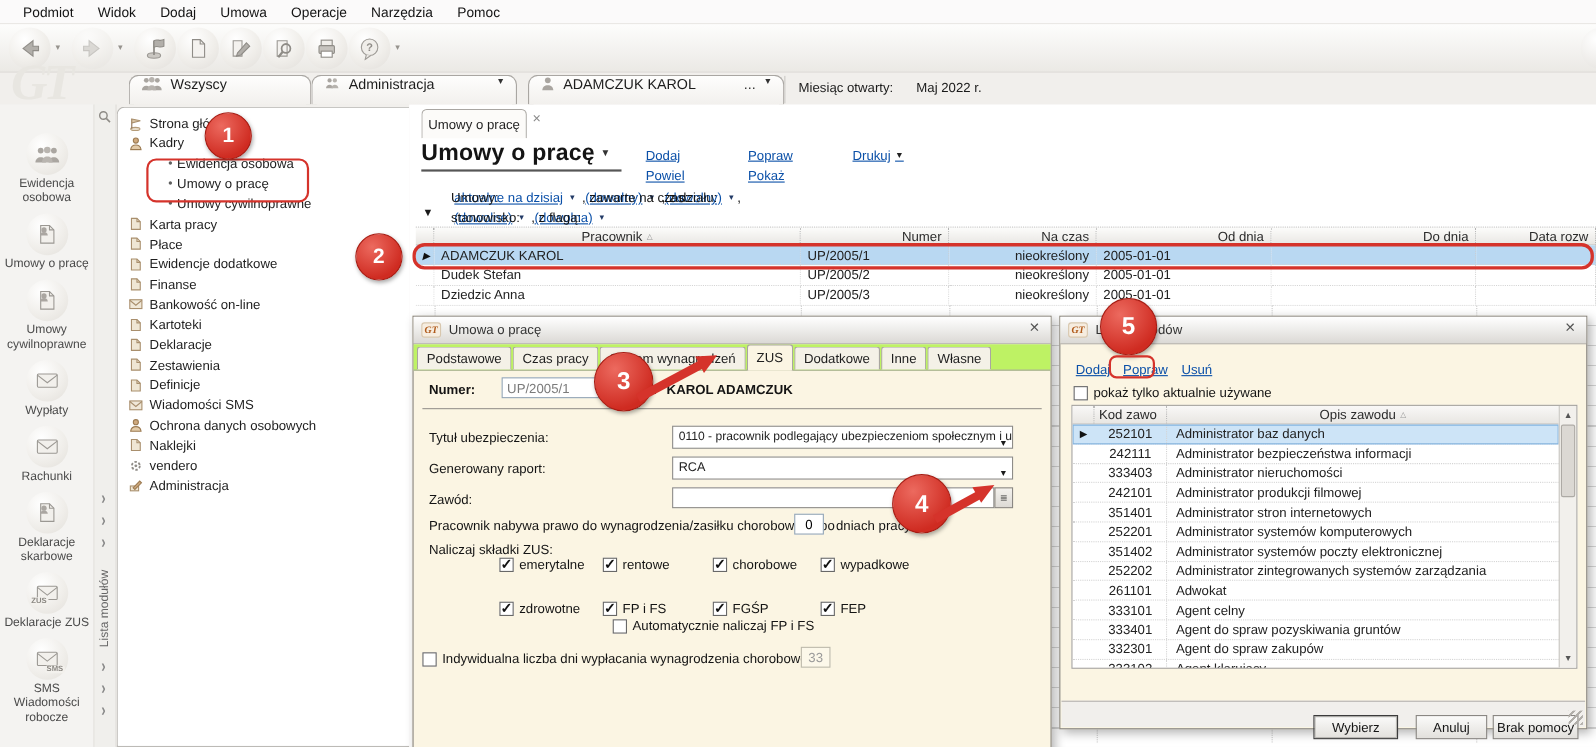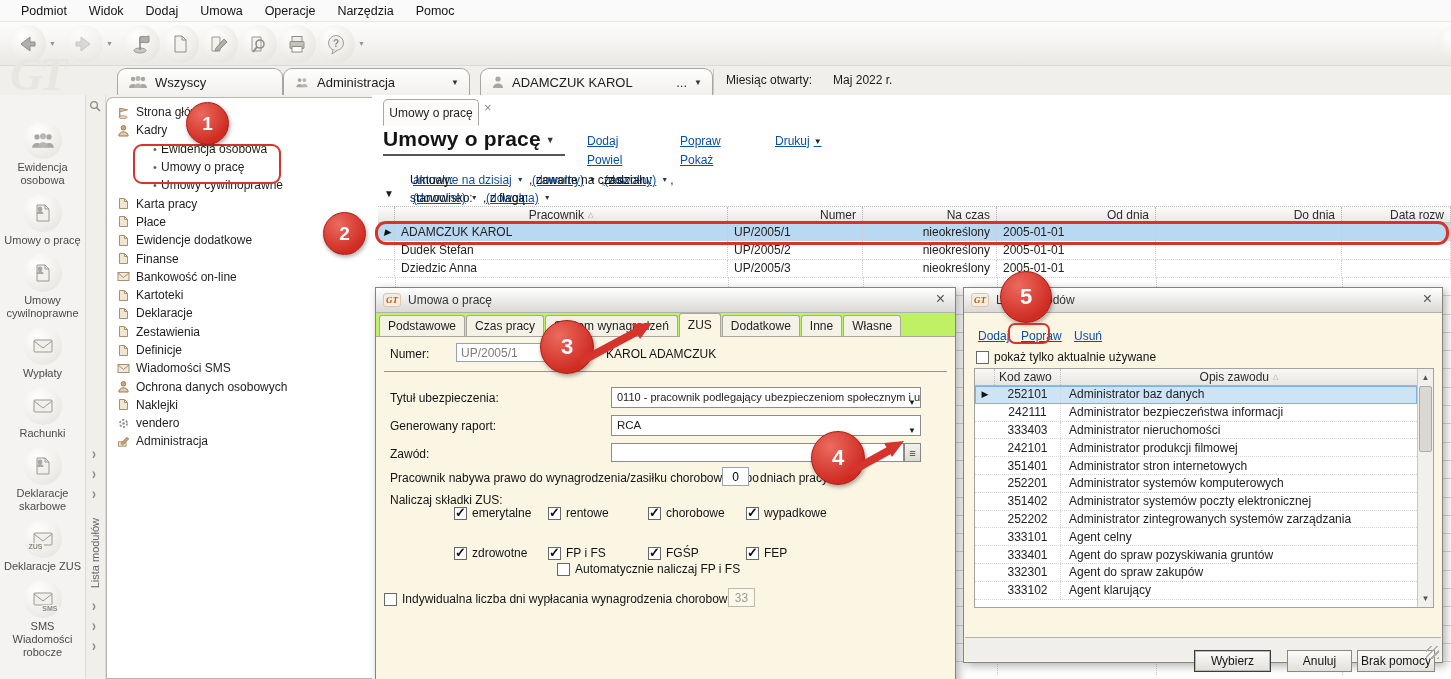--- a/index.html
+++ b/index.html
@@ -13,21 +13,21 @@
 
   
   .toolbar{position:absolute;left:0;top:22px;right:0;height:44px;background:linear-gradient(#fdfdfc,#ebe9e5);border-bottom:1px solid #dcdad6;display:flex;align-items:center;padding-left:8px;z-index:3}
   .tbtn{width:38px;height:38px;border-radius:50%;background:radial-gradient(circle at 38% 28%,#ffffff 0%,#f0eeea 55%,#e1deda 100%);display:flex;align-items:center;justify-content:center;margin-right:1px;flex:none}
   .tbtn.dis{opacity:.55}
   .tcar{font-size:7px;color:#96938e;margin:0 9px 0 2px}
   .tbtn-partial{position:absolute;left:1437px;top:3px;width:38px;height:38px;border-radius:50%;background:radial-gradient(circle at 38% 28%,#fff,#e3e0db)}
 
   
   .brand{position:absolute;left:10px;top:48px;font-family:"Liberation Serif",serif;font-style:italic;font-weight:bold;font-size:46px;color:#e8e6e1;z-index:4;letter-spacing:-4px}
-  .ptab{position:absolute;top:68px;height:27px;background:linear-gradient(#fefefd,#f2f0ed);border:1px solid #a9a6a2;border-bottom:none;border-radius:9px 9px 0 0;display:flex;align-items:center;font-size:13px;color:#1c1c1c;z-index:5;padding:0 10px;gap:7px}
+  .ptab{position:absolute;top:68px;height:27px;background:linear-gradient(#fefefd,#f2f0ed);border:1px solid #a9a6a2;border-bottom:none;border-radius:9px 9px 0 0;display:flex;font-size:13px;color:#1c1c1c;z-index:5;padding:0 10px;gap:7px}
   .ptab .dots{margin-left:auto;color:#333}
   .pcar{font-size:8px;color:#333}
   .tdiv{position:absolute;left:713px;top:69px;height:25px;border-left:1px solid #cbc9c5;z-index:5}
   .month{position:absolute;left:726px;top:73px;font-size:12px;color:#1a1a1a;z-index:5;display:flex;gap:21px}
 
   
   .sidebar{position:absolute;left:0;top:95px;width:86px;bottom:0;background:#f4f3f1;border-right:1px solid #dedcd8;display:flex;flex-direction:column;align-items:center;padding-top:26px;z-index:2}
   .mod{display:flex;flex-direction:column;align-items:center;margin-bottom:7px;width:84px;cursor:default}
   .mico{width:38px;height:38px;border-radius:50%;background:radial-gradient(circle at 36% 30%,#fff 0%,#efede9 60%,#e2dfda 100%);display:flex;align-items:center;justify-content:center;position:relative;flex:none}
   .mico svg{display:none}
@@ -100,21 +100,21 @@
   .dlg-lista{left:963px;top:287px;width:480px;height:376px;z-index:20}
   .dtitle{position:absolute;left:0;top:0;right:0;height:25px;background:linear-gradient(#ffffff,#dbd9d5);border-bottom:1px solid #b3b1ad;display:flex;align-items:center;padding-left:7px}
   .dgt{font-family:"Liberation Serif",serif;font-style:italic;font-weight:bold;font-size:9px;color:#b05a1a;background:#f6ede0;border:1px solid #d8c7ae;border-radius:3px;padding:1px 2px;margin-right:7px}
   .dtext{font-size:12px;color:#333}
   .dclose{position:absolute;right:10px;top:2px;font-size:16px;color:#555}
   .dclose::before{content:"×"}
   .tabsrow{position:absolute;left:0;top:25px;right:0;height:24px;background:#bef264;border-bottom:1px solid #a9a6a0;padding-left:3px;display:flex;align-items:flex-end}
   .dtab{height:21px;line-height:20px;padding:0 8px;font-size:12px;color:#1e1e1e;background:#f4f1e7;border:1px solid #a9a6a0;border-bottom:none;border-radius:3px 3px 0 0;margin-right:1px;white-space:nowrap}
   .dtab.active{background:#fbf5e3;height:24px;margin-bottom:-1px;line-height:23px}
   .flab{position:absolute;font-size:12px;color:#141414;white-space:nowrap}
-  .bold{font-weight:normal}
+  .bold{font-weight:bold}
   .din{position:absolute;border:1px solid #93a5b5;background:#fff;font-family:"Liberation Sans",sans-serif;font-size:12px;padding:0 4px;height:19px}
   .din.gray{color:#7b7b7b}
   .din.cen{text-align:center}
   .din.disab{color:#9a9a9a;border-color:#bdb9ab;background:#fcf8ea}
   .dd{position:absolute;background:#fff;border:1px solid #8e8c88;height:21px;line-height:19px;font-size:11.5px;padding:0 16px 0 5px;white-space:nowrap;overflow:hidden}
   .ddcar{position:absolute;right:4px;top:5px;font-size:8px;color:#1a1a1a}
   .ddcar::before{content:"▼"}
   .browse{position:absolute;width:17px;height:19px;border:1px solid #8a8783;background:linear-gradient(#f3f1ed,#dddad5);display:flex;align-items:center;justify-content:center;font-size:11px;color:#333}
   .browse::before{content:"≡"}
   .usep{position:absolute;left:8px;right:8px;top:83px;border-top:1px solid #98958e}
@@ -814,20 +814,25 @@
             <span class="lkod">351402</span>
             <span class="lopis">Administrator systemów poczty elektronicznej</span>
           </div>
           <div class="lrow">
             <span class="lmark"></span>
             <span class="lkod">252202</span>
             <span class="lopis">Administrator zintegrowanych systemów zarządzania</span>
           </div>
           <div class="lrow">
             <span class="lmark"></span>
+            <span class="lkod">261101</span>
+            <span class="lopis">Adwokat</span>
+          </div>
+          <div class="lrow">
+            <span class="lmark"></span>
             <span class="lkod">333101</span>
             <span class="lopis">Agent celny</span>
           </div>
           <div class="lrow">
             <span class="lmark"></span>
             <span class="lkod">333401</span>
             <span class="lopis">Agent do spraw pozyskiwania gruntów</span>
           </div>
           <div class="lrow">
             <span class="lmark"></span>

